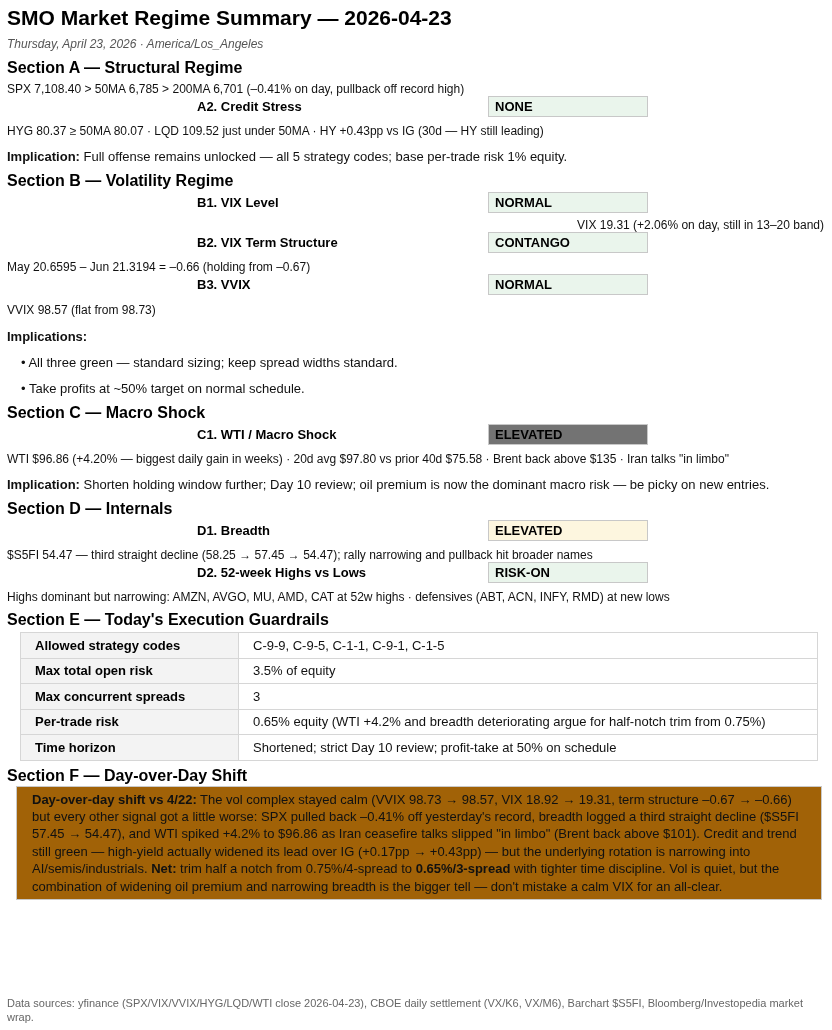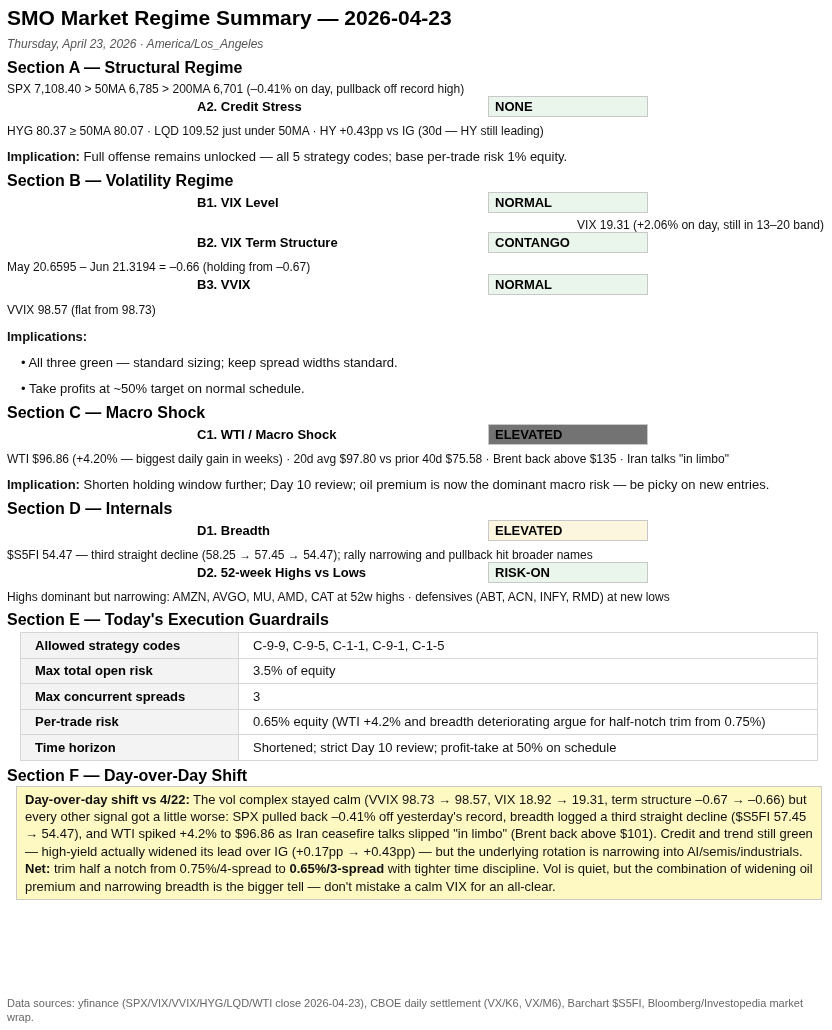--- a/index.html
+++ b/index.html
@@ -96,23 +96,23 @@
   }
   table.guard td.lbl {
     width: 218px;
     background: #f3f3f3;
     font-weight: bold;
     color: #000;
   }
   .shift-box {
     margin-left: 9px;
     width: 806px;
-    background: #fef9c3;
+    background: #a16207;
     border: 1px solid #c9c9c9;
-    padding: 4px 8px;
+    padding: 4px 15px;
     font-size: 13px;
     line-height: 17.4px;
   }
   .footer {
     position: absolute;
     left: 7px;
     top: 996px;
     width: 818px;
     font-size: 11px;
     line-height: 14px;

